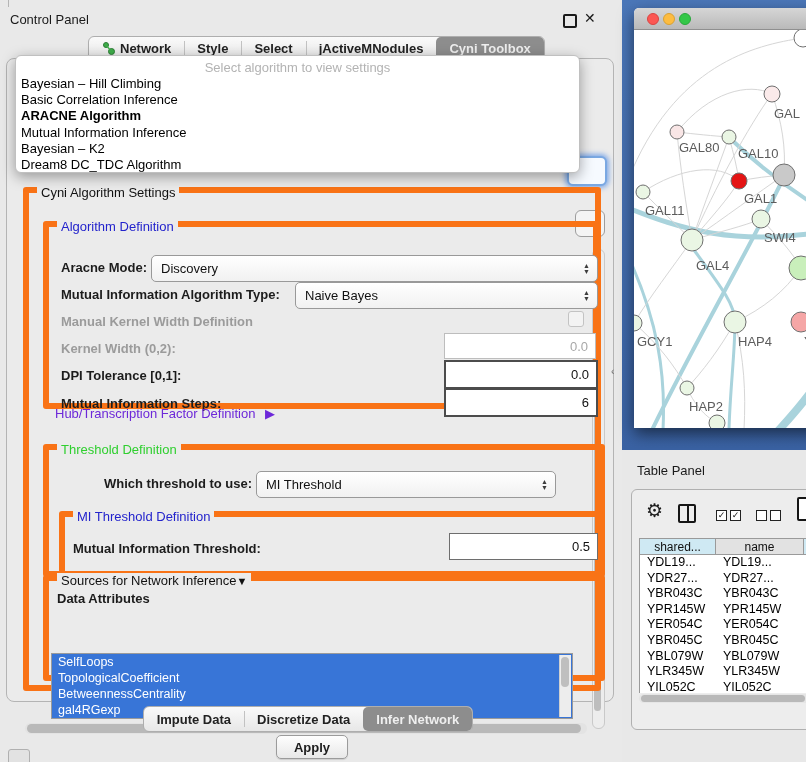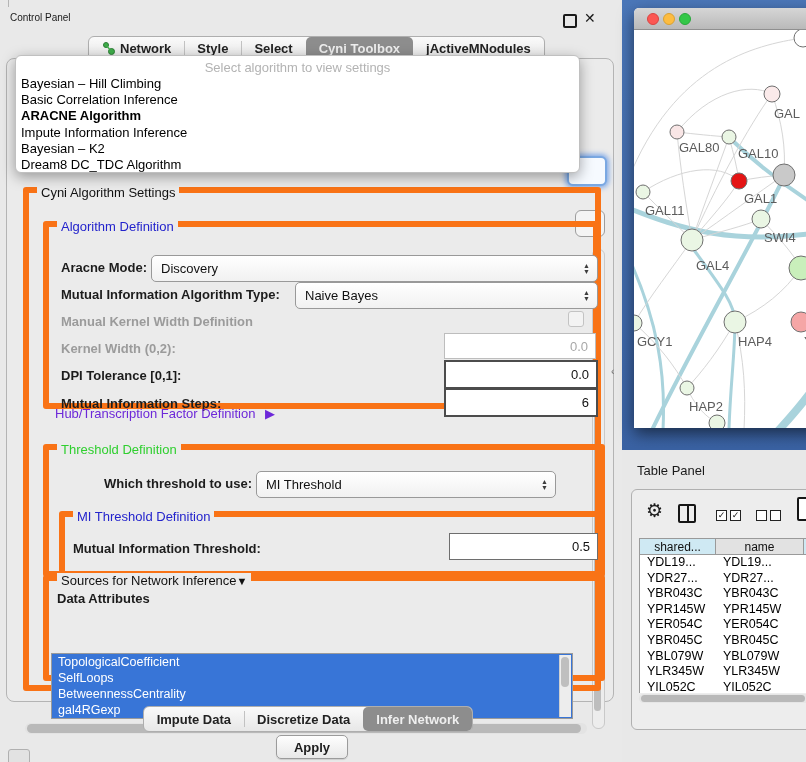--- a/index.html
+++ b/index.html
@@ -6,21 +6,21 @@
   body{
     width:806px;height:762px;position:relative;overflow:hidden;
     background:#e9e9e9;
     font-family:"Liberation Sans","DejaVu Sans",sans-serif;
     -webkit-font-smoothing:antialiased;
     font-size:13px;color:#111;
   }
   .abs{position:absolute;}
 
   
-  #cp-title{left:10px;top:12px;font-size:10px;color:#1a1a1a;}
+  #cp-title{left:10px;top:12px;font-size:13px;color:#1a1a1a;}
   #cp-float{left:563px;top:14px;width:10px;height:10px;border:2px solid #1a1a1a;border-radius:2px;}
   #cp-close{left:584px;top:10px;font-size:14px;font-weight:bold;color:#1a1a1a;}
   #cp-notch{left:8px;top:0;width:1px;height:7px;background:#b5b5b5;}
 
   .tabbar{display:flex;align-items:stretch;height:23px;
     border:1px solid #aeaeae;border-radius:6px;
     background:linear-gradient(#fafafa,#e7e7e7);
     box-shadow:0 1px 1px rgba(0,0,0,.08);}
   .tab{display:flex;align-items:center;padding:0 13px;font-size:13px;font-weight:bold;color:#222;position:relative;cursor:default;}
   .tab + .tab::before{content:"";position:absolute;left:0;top:4px;bottom:4px;width:1px;background:#c2c2c2;}
@@ -142,25 +142,25 @@
         </svg>
     </span>
     <span>Network</span>
   </div>
   <div class="tab">
       <span>Style</span>
     </div>
   <div class="tab">
       <span>Select</span>
     </div>
+  <div class="tab">
+      <span>jActiveMNodules</span>
+    </div>
   <div class="tab selected">
       <span>Cyni Toolbox</span>
-    </div>
-  <div class="tab">
-      <span>jActiveMNodules</span>
     </div>
 </div>
 
 <div class="abs" id="content-panel">
 
   <div class="abs" id="frag-combo1"></div>
   <div class="abs" id="frag-combo2"></div>
 
   <div class="abs" id="v-scroll">
       <div class="thumb"></div>
@@ -239,22 +239,22 @@
       <span class="gtitle" style="display:flex;align-items:center;">
         <span>Sources for Network Inference</span>
         <span style="font-size:11px;">▼</span>
       </span>
       <div class="abs lbl" style="left:8px;top:10px;">Data Attributes</div>
     </div>
   </div>
 
   <div class="abs" id="attr-list">
     <div id="attr-items">
+        <div class="attr-item">SelfLoops</div>
         <div class="attr-item">TopologicalCoefficient</div>
-        <div class="attr-item">SelfLoops</div>
         <div class="attr-item">BetweennessCentrality</div>
         <div class="attr-item">gal4RGexp</div>
       </div>
     <div id="attr-sb">
         <div class="thumb"></div>
       </div>
   </div>
 
   <div class="abs" id="h-scroll">
       <div class="thumb"></div>
@@ -264,21 +264,21 @@
       <span>Apply</span>
     </div>
 </div>
 
 <div class="abs" id="algo-popup">
   <div class="popup-header">Select algorithm to view settings</div>
   <div id="popup-list">
       <div class="popup-item">Bayesian – Hill Climbing</div>
       <div class="popup-item">Basic Correlation Inference</div>
       <div class="popup-item bold">ARACNE Algorithm</div>
-      <div class="popup-item">Impute Information Inference</div>
+      <div class="popup-item">Mutual Information Inference</div>
       <div class="popup-item">Bayesian – K2</div>
       <div class="popup-item">Dream8 DC_TDC Algorithm</div>
     </div>
 </div>
 
 <div class="abs tabbar" id="bottom-tabs">
   <div class="tabgroup">
     <div class="tab">
         <span>Impute Data</span>
       </div>

